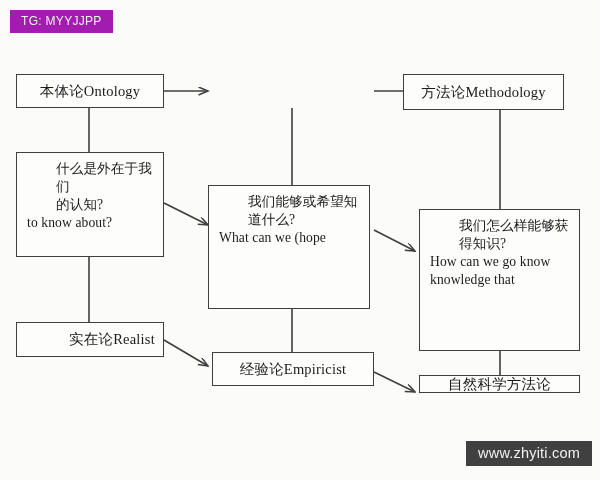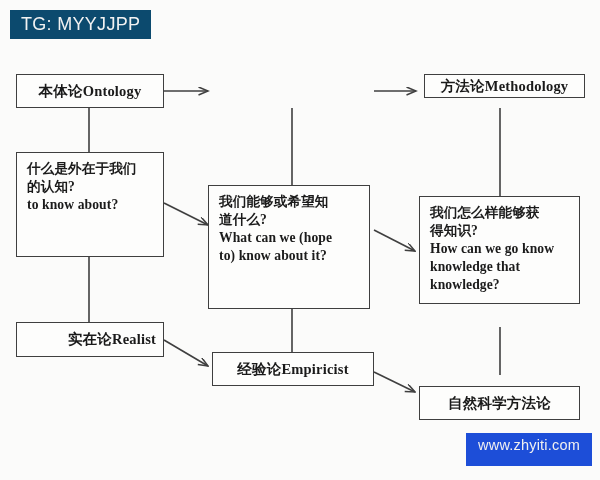--- a/index.html
+++ b/index.html
@@ -23,21 +23,20 @@
   .diagram-svg {
     position: absolute;
     left: 0; top: 0;
   }
   .node-box {
     position: absolute;
     box-sizing: border-box;
     border: 1.6px solid #3f3f3f;
     background: #fdfdfc;
     color: #1a1a1a;
-    font-weight: bold;
   }
   .node-box.centered {
     display: flex;
     align-items: center;
     justify-content: center;
   }
   .node-label {
     font-size: 14.5px;
     line-height: 1.15;
     white-space: nowrap;
@@ -47,45 +46,46 @@
     padding: 7px 9px 6px 10px;
   }
   .q-text {
     font-size: 13.6px;
     line-height: 1.33;
     color: #1b1b1b;
     letter-spacing: 0.1px;
   }
   .q-text .cn {
     display: block;
+    margin-left: 29px;
   }
   .q-text .en {
     display: block;
   }
   .tag-badge {
     position: absolute;
     left: 10px;
     top: 10px;
-    background: #0c4a6e;
+    background: #a21caf;
     color: #f2f2f2;
     font-family: "Liberation Sans", "DejaVu Sans", sans-serif;
-    font-size: 18px;
+    font-size: 12px;
     letter-spacing: 0.3px;
     padding: 5px 11px 6px 11px;
     line-height: 1;
   }
   .watermark {
     position: absolute;
     right: 8px;
     bottom: 14px;
-    background: #1d4ed8;
+    background: #404040;
     color: #f0f0f0;
     font-family: "Liberation Sans", "DejaVu Sans", sans-serif;
     font-size: 14.5px;
-    padding: 5px 12px 14px 12px;
+    padding: 5px 12px 6px 12px;
     line-height: 1;
     letter-spacing: 0.2px;
   }
 </style>
 </head>
 <body>
 
 <div id="canvas">
 
   <svg class="diagram-svg" width="600" height="480" viewBox="0 0 600 480">
@@ -121,60 +121,58 @@
 
       <line x1="374" y1="372" x2="415" y2="392" marker-end="url(#arrowOpen)"></line>
     </g>
   </svg>
 
   <div class="node-box centered" style="left:16px; top:74px; width:148px; height:34px;">
     <span class="node-label">本体论Ontology</span>
   </div>
 
 
-  <div class="node-box centered" style="left:424px; top:74px; width:161px; height:24px;">
+  <div class="node-box centered" style="left:403px; top:74px; width:161px; height:36px;">
     <span class="node-label">方法论Methodology</span>
   </div>
 
   <div class="node-box textblock" style="left:16px; top:152px; width:148px; height:105px;">
     <div class="q-text">
       <span class="cn">什么是外在于我们</span>
       <span class="cn">的认知?</span>
       <span class="en">to know about?</span>
     </div>
   </div>
 
   <div class="node-box textblock" style="left:208px; top:185px; width:162px; height:124px;">
     <div class="q-text">
       <span class="cn">我们能够或希望知</span>
       <span class="cn">道什么?</span>
       <span class="en">What can we (hope</span>
-      <span class="en">to) know about it?</span>
     </div>
   </div>
 
-  <div class="node-box textblock" style="left:419px; top:196px; width:161px; height:108px;">
+  <div class="node-box textblock" style="left:419px; top:209px; width:161px; height:142px;">
     <div class="q-text">
       <span class="cn">我们怎么样能够获</span>
       <span class="cn">得知识?</span>
       <span class="en">How can we go know</span>
       <span class="en">knowledge that</span>
-      <span class="en">knowledge?</span>
     </div>
   </div>
 
   <div class="node-box centered" style="left:16px; top:322px; width:148px; height:35px;padding-left:44px;">
     <span class="node-label">实在论Realist</span>
   </div>
 
   <div class="node-box centered" style="left:212px; top:352px; width:162px; height:34px;">
     <span class="node-label">经验论Empiricist</span>
   </div>
 
-  <div class="node-box centered" style="left:419px; top:386px; width:161px; height:34px;">
+  <div class="node-box centered" style="left:419px; top:375px; width:161px; height:18px;">
     <span class="node-label">自然科学方法论</span>
   </div>
 
   <div class="tag-badge">TG: MYYJJPP</div>
 
   <div class="watermark">www.zhyiti.com</div>
 
 </div>
 
 </body></html>

